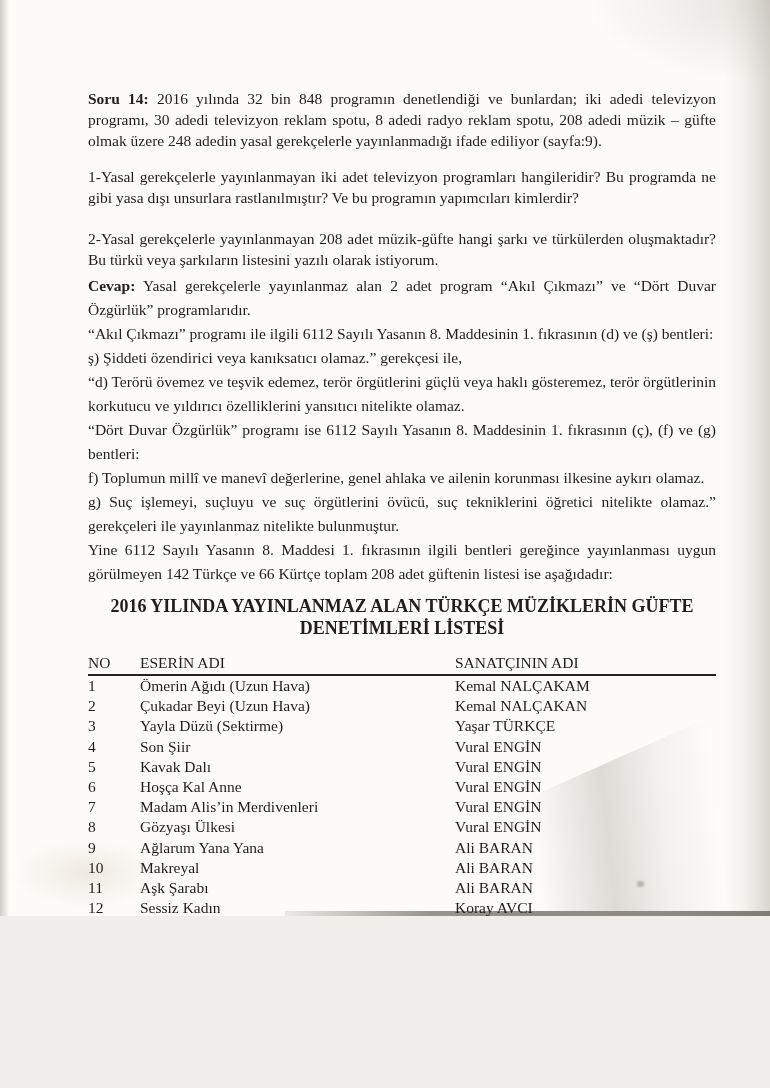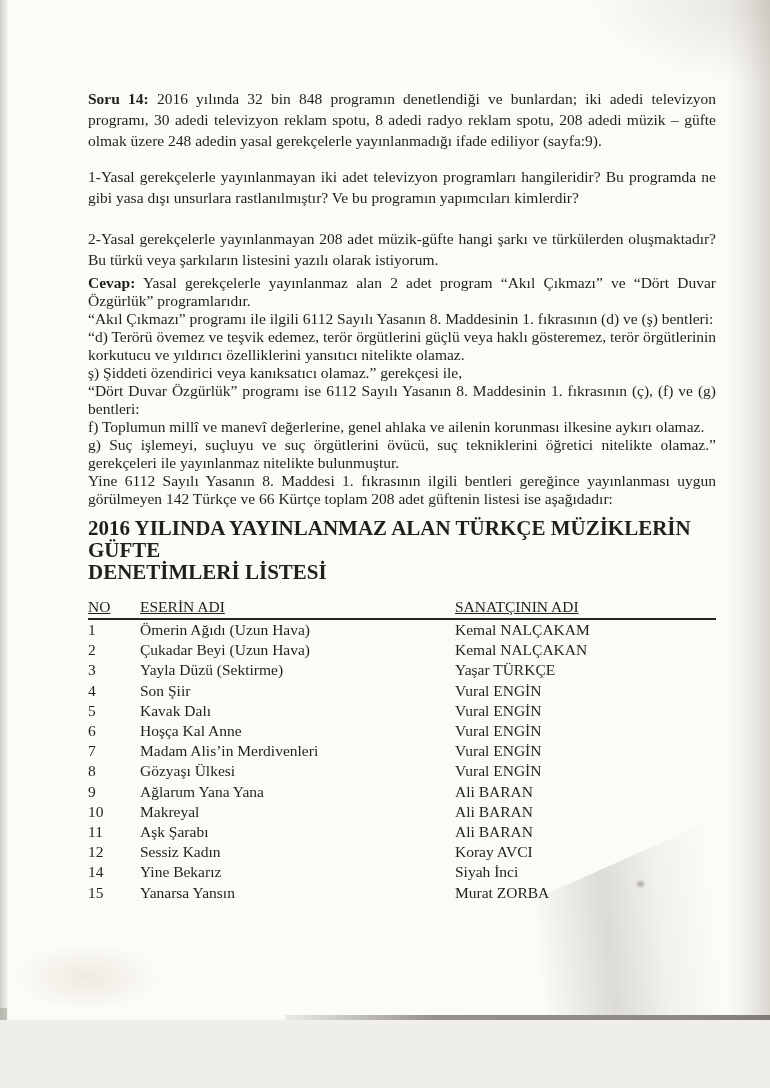--- a/index.html
+++ b/index.html
@@ -2,21 +2,21 @@
 <html lang="tr"><head>
 <meta charset="utf-8">
 <style>
   html,body{margin:0;padding:0;}
   body{
     width:770px;height:1088px;
     background:#efeeea;
     font-family:"Liberation Serif","DejaVu Serif",serif;
   }
   .page{
-    position:relative;width:770px;height:1020px;overflow:hidden;
+    position:relative;width:770px;height:916px;overflow:hidden;
     background:
       radial-gradient(ellipse 260px 120px at 100% 0%, rgba(170,164,154,.28), rgba(170,164,154,0) 70%),
       linear-gradient(to left, rgba(165,159,148,.40), rgba(165,159,148,.10) 26px, rgba(165,159,148,0) 46px),
       linear-gradient(to right, rgba(140,138,128,.42), rgba(140,138,128,0) 9px),
       #fcfbf8;
     color:#211f1c;
   }
   
   .edge-bottom{
     position:absolute;left:285px;right:0;bottom:0;height:5px;
@@ -43,36 +43,36 @@
     position:absolute;left:656px;top:1033px;width:8px;height:7px;border-radius:50%;
     background:rgba(150,146,138,.45);filter:blur(1.2px);
   }
   
   .content{position:absolute;left:88px;top:88px;width:628px;}
   .content p{margin:0;font-size:15.5px;line-height:21px;text-align:justify;}
   .b{font-weight:bold;}
   .gap-s{margin-bottom:15px !important;}
   .gap-m{margin-bottom:20px !important;}
   .gap-t{margin-bottom:4px !important;}
-  .answer p{line-height:18px;}
+  .answer p{line-height:24px;}
   .list-title{
-    text-align:left;font-weight:bold;font-size:21px;line-height:22px;
+    text-align:center;font-weight:bold;font-size:18px;line-height:22px;
     margin-top:9px;
   }
   table.songs{
     width:100%;border-collapse:collapse;margin-top:15px;
     font-size:15.5px;
   }
   table.songs col.c-no{width:52px;}
   table.songs col.c-title{width:315px;}
   table.songs thead th{
     text-align:left;font-weight:normal;padding:0 0 2px 0;
     border-bottom:2.5px solid #26241f;
   }
-  table.songs thead th span{text-decoration:underline;margin-top:24px;}
+  table.songs thead th span{margin-top:24px;}
   table.songs td{padding:0;line-height:20.2px;vertical-align:top;}
   .page-number{
     position:absolute;top:1042px;left:0;width:756px;text-align:center;
     font-size:15px;letter-spacing:1px;
   }
 </style>
 </head>
 <body>
 
 <div class="page">
@@ -88,22 +88,22 @@
 
     <p class="gap-s"><span class="b">Soru 14:</span> <span>2016 yılında 32 bin 848 programın denetlendiği ve bunlardan; iki adedi televizyon programı, 30 adedi televizyon reklam spotu, 8 adedi radyo reklam spotu, 208 adedi müzik – güfte olmak üzere 248 adedin yasal gerekçelerle yayınlanmadığı ifade ediliyor (sayfa:9).</span></p>
 
     <p class="gap-m">1-Yasal gerekçelerle yayınlanmayan iki adet televizyon programları hangileridir? Bu programda ne gibi yasa dışı unsurlara rastlanılmıştır? Ve bu programın yapımcıları kimlerdir?</p>
 
     <p class="gap-t">2-Yasal gerekçelerle yayınlanmayan 208 adet müzik-güfte hangi şarkı ve türkülerden oluşmaktadır? Bu türkü veya şarkıların listesini yazılı olarak istiyorum.</p>
 
     <div class="answer">
       <p><span class="b">Cevap:</span> <span>Yasal gerekçelerle yayınlanmaz alan 2 adet program “Akıl Çıkmazı” ve “Dört Duvar Özgürlük” programlarıdır.</span></p>
       <p>“Akıl Çıkmazı” programı ile ilgili 6112 Sayılı Yasanın 8. Maddesinin 1. fıkrasının (d) ve (ş) bentleri:</p>
+      <p>ş) Şiddeti özendirici veya kanıksatıcı olamaz.” gerekçesi ile,</p>
       <p>“d) Terörü övemez ve teşvik edemez, terör örgütlerini güçlü veya haklı gösteremez, terör örgütlerinin korkutucu ve yıldırıcı özelliklerini yansıtıcı nitelikte olamaz.</p>
-      <p>ş) Şiddeti özendirici veya kanıksatıcı olamaz.” gerekçesi ile,</p>
       <p>“Dört Duvar Özgürlük” programı ise 6112 Sayılı Yasanın 8. Maddesinin 1. fıkrasının (ç), (f) ve (g) bentleri:</p>
       <p>f) Toplumun millî ve manevî değerlerine, genel ahlaka ve ailenin korunması ilkesine aykırı olamaz.</p>
       <p>g) Suç işlemeyi, suçluyu ve suç örgütlerini övücü, suç tekniklerini öğretici nitelikte olamaz.” gerekçeleri ile yayınlanmaz nitelikte bulunmuştur.</p>
       <p>Yine 6112 Sayılı Yasanın 8. Maddesi 1. fıkrasının ilgili bentleri gereğince yayınlanması uygun görülmeyen 142 Türkçe ve 66 Kürtçe toplam 208 adet güftenin listesi ise aşağıdadır:</p>
     </div>
 
     <div class="list-title">
       <div>2016 YILINDA YAYINLANMAZ ALAN TÜRKÇE MÜZİKLERİN GÜFTE</div>
       <div>DENETİMLERİ LİSTESİ</div>
     </div>

